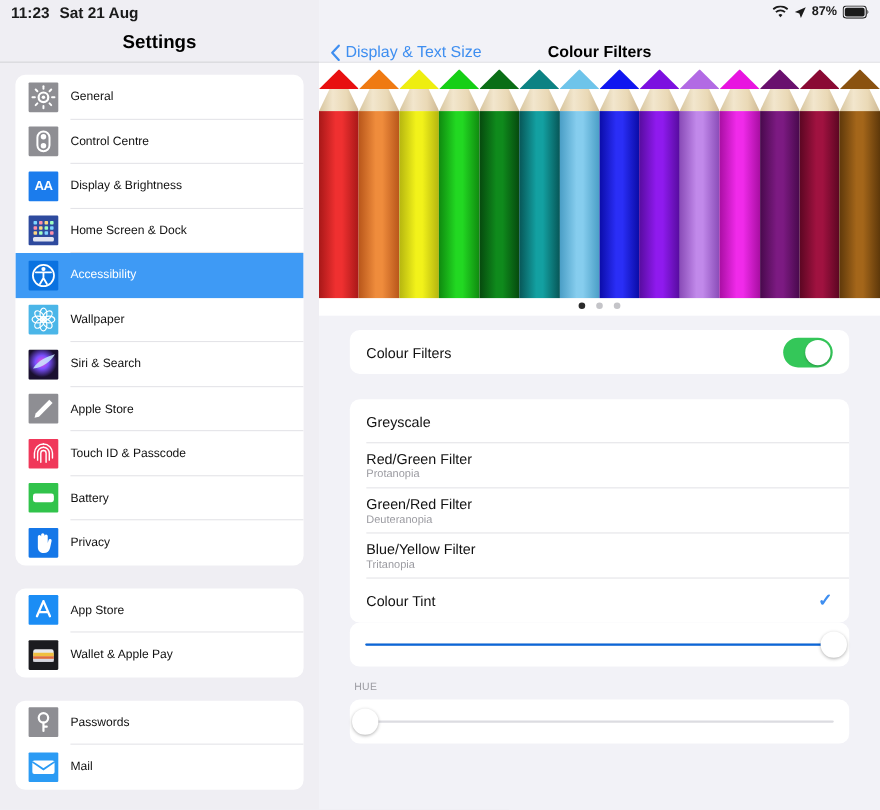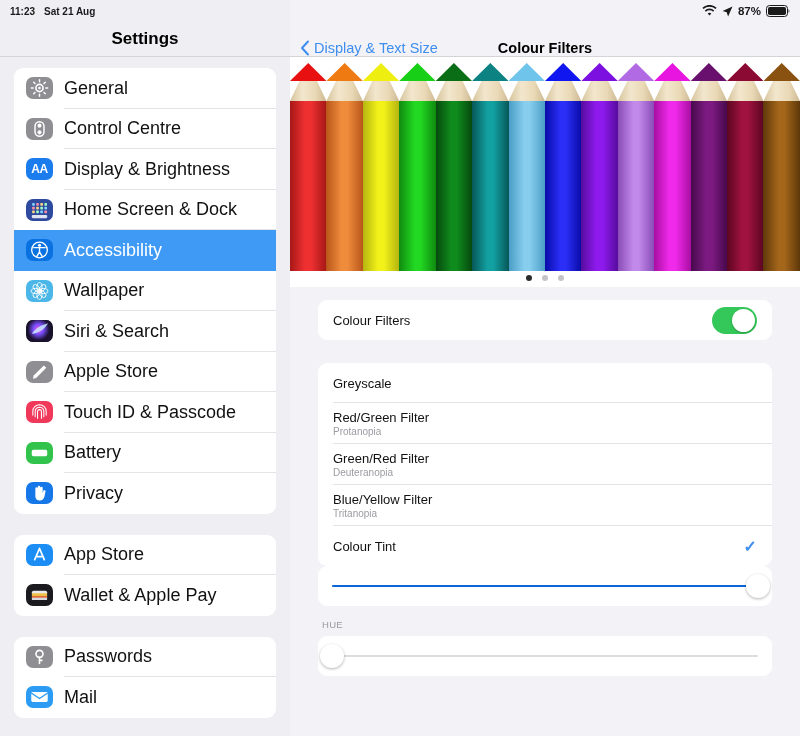--- a/index.html
+++ b/index.html
@@ -13,21 +13,21 @@
 
   
   #sidebar {
     width: 290px; height: 736px;
     background: #efeef3;
     position: relative;
     overflow: hidden;
   }
   .statusbar {
     height: 22px; display: flex; align-items: center;
-    padding: 0 10px; font-size: 10px; font-weight: bold; color: #1a1a1a;
+    padding: 0 10px; font-size: 14px; font-weight: bold; color: #1a1a1a;
     gap: 9px;
   }
   .sb-title {
     height: 34px; display: flex; align-items: center; justify-content: center;
     font-size: 17px; font-weight: bold; color: #000;
   }
   .sb-hairline { height: 1px; background: #d4d4d8; }
   .sb-scroll { height: 679px; overflow: hidden; padding-top: 11px; }
   .group {
     background: #ffffff; border-radius: 9px; margin: 0 14px 21px 14px;
@@ -37,26 +37,26 @@
     display: flex; align-items: center; height: 40.5px;
     padding-left: 12px; position: relative;
   }
   .row.selected { background: #3e9af5; }
   .row .divider {
     position: absolute; left: 50px; right: 0; bottom: 0; height: 1px;
     background: #e4e4e8;
   }
   .row:last-child .divider { display: none; }
   .icon-box {
-    width: 27px; height: 22px; border-radius: 7px;
+    width: 27px; height: 27px; border-radius: 1px;
     flex: 0 0 27px; position: relative; overflow: hidden;
     display: flex; align-items: center; justify-content: center;
   }
   .row-label {
-    margin-left: 11px; font-size: 18px; color: #111;
+    margin-left: 11px; font-size: 11px; color: #111;
     white-space: nowrap;
   }
   .row.selected .row-label { color: #fff; }
 
   
   .ic-gear { background: #8e8e93; }
   .ic-cc   { background: #8e8e93; }
   .ic-aa   { background: #1b7ced; color: #fff; font-size: 12px; font-weight: bold; letter-spacing: -0.5px; }
   .ic-hs   { background: #2e4a9e; }
   .ic-acc  { background: #0a72e0; }

